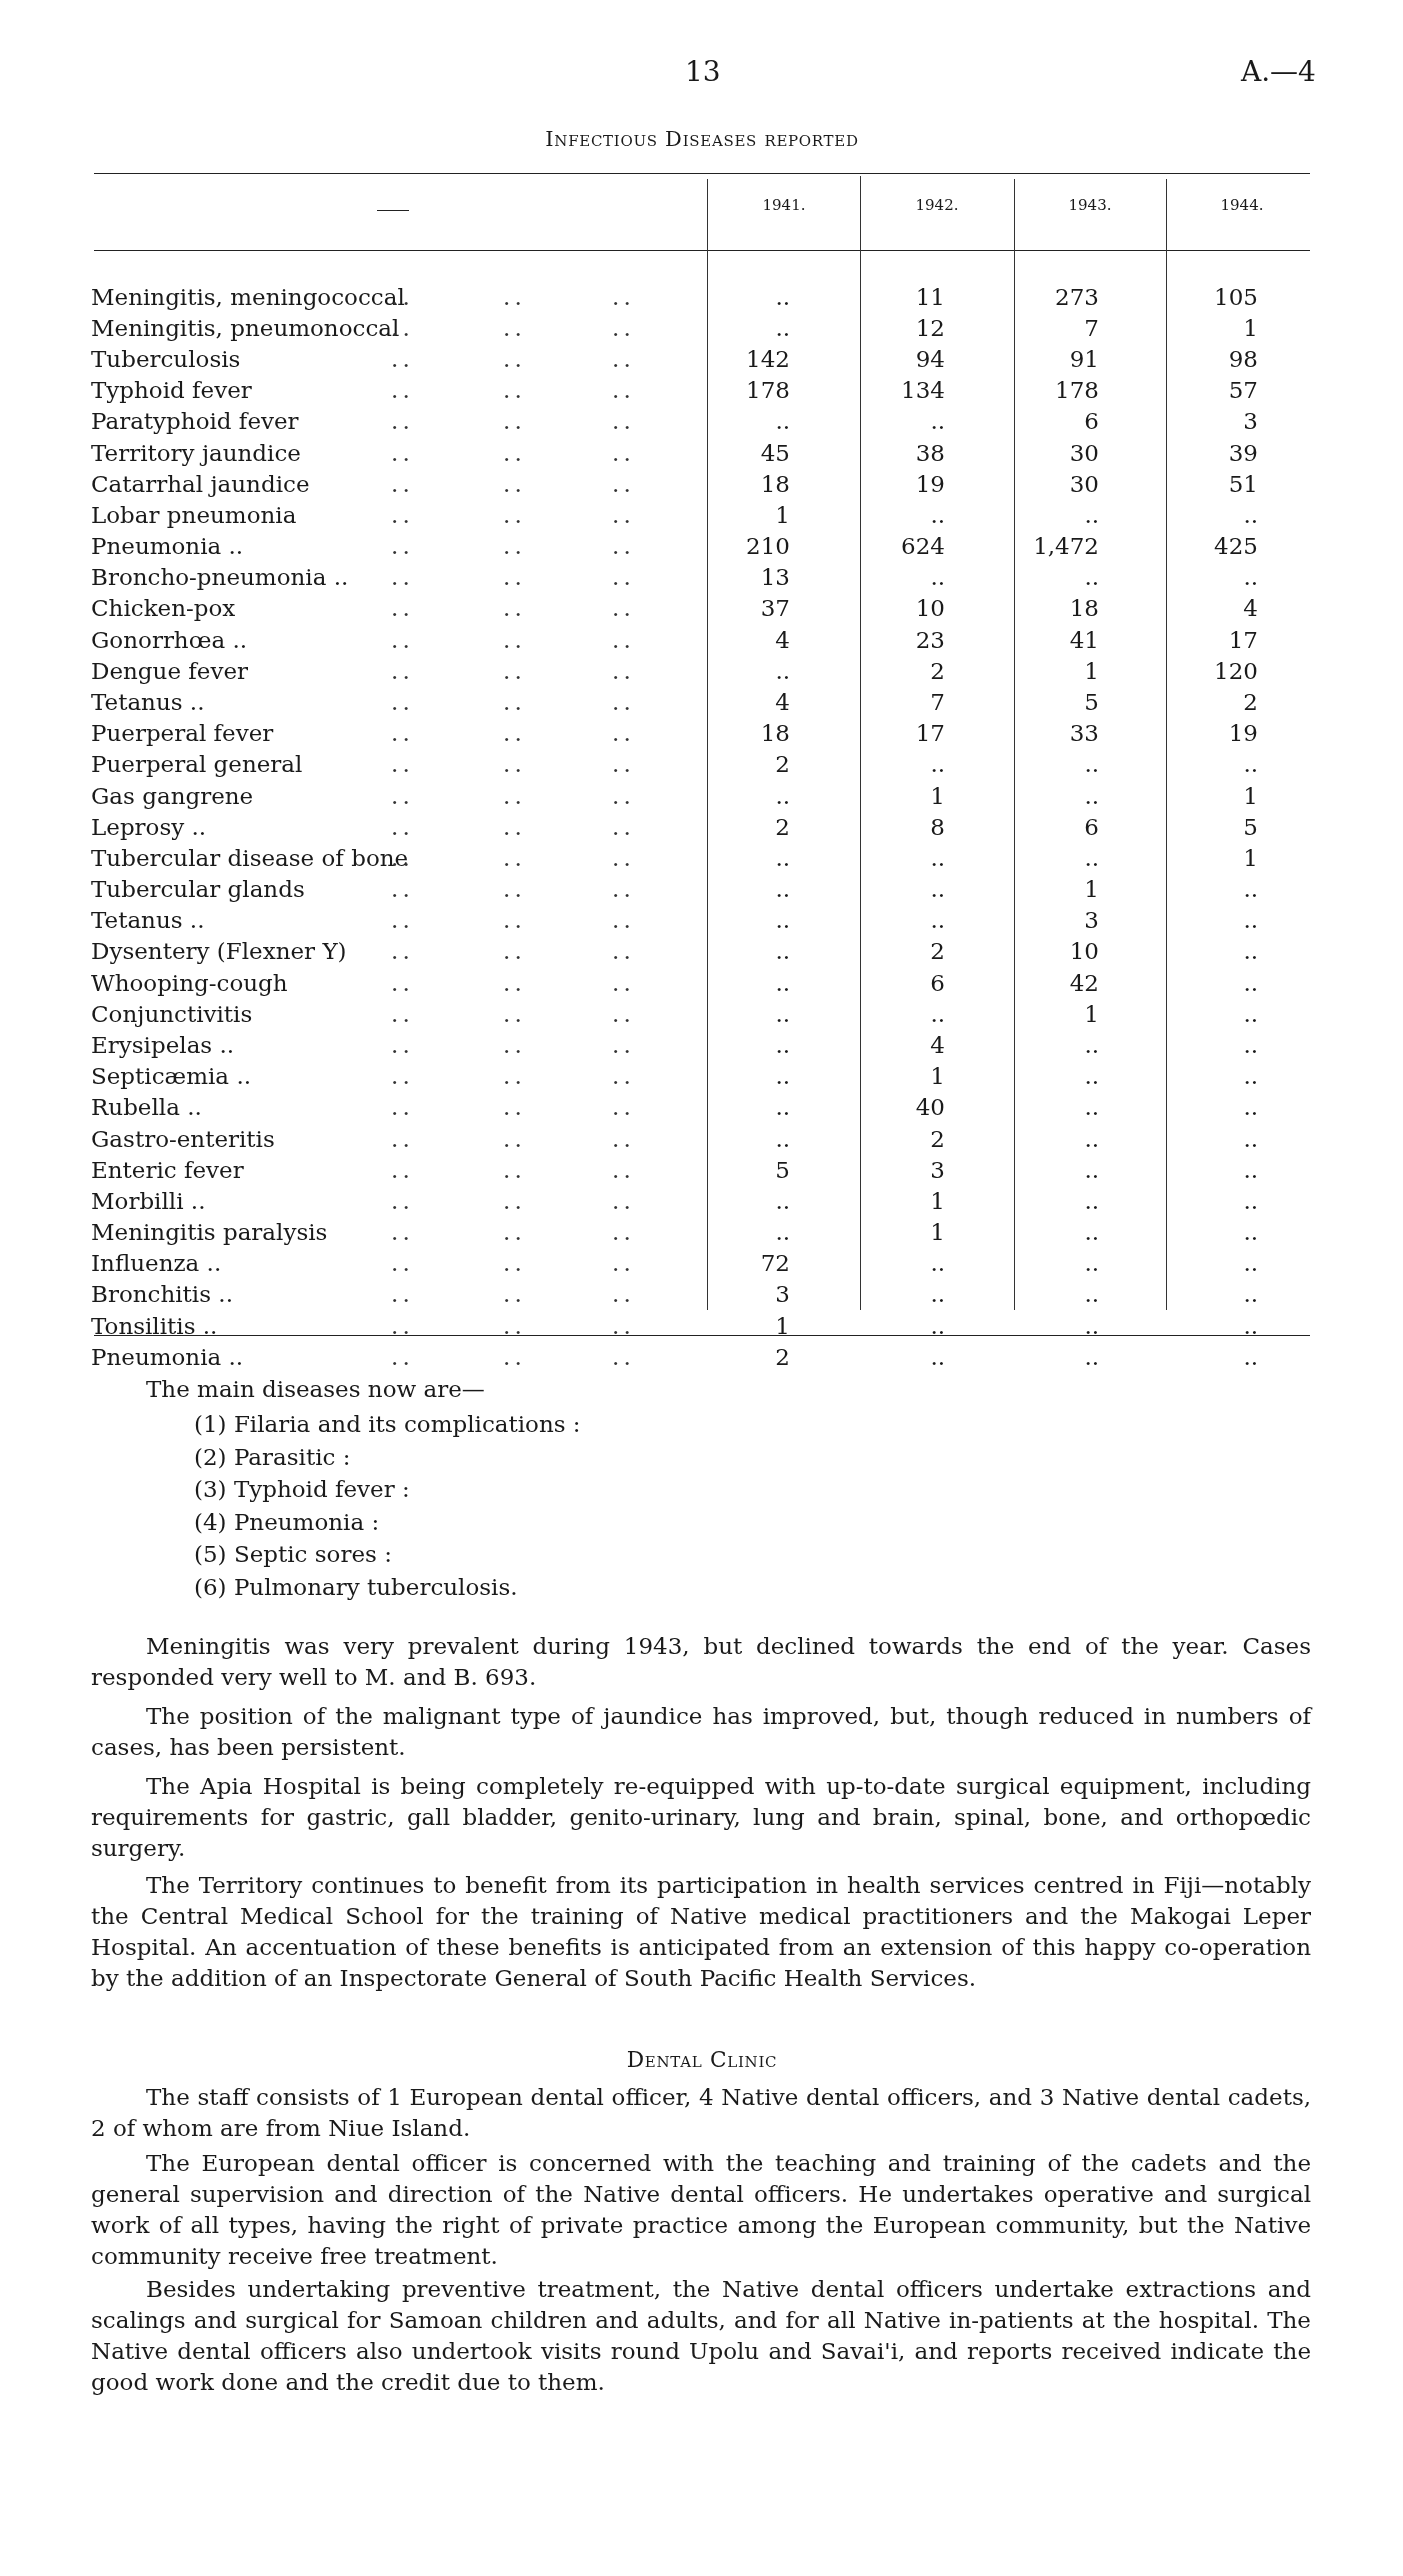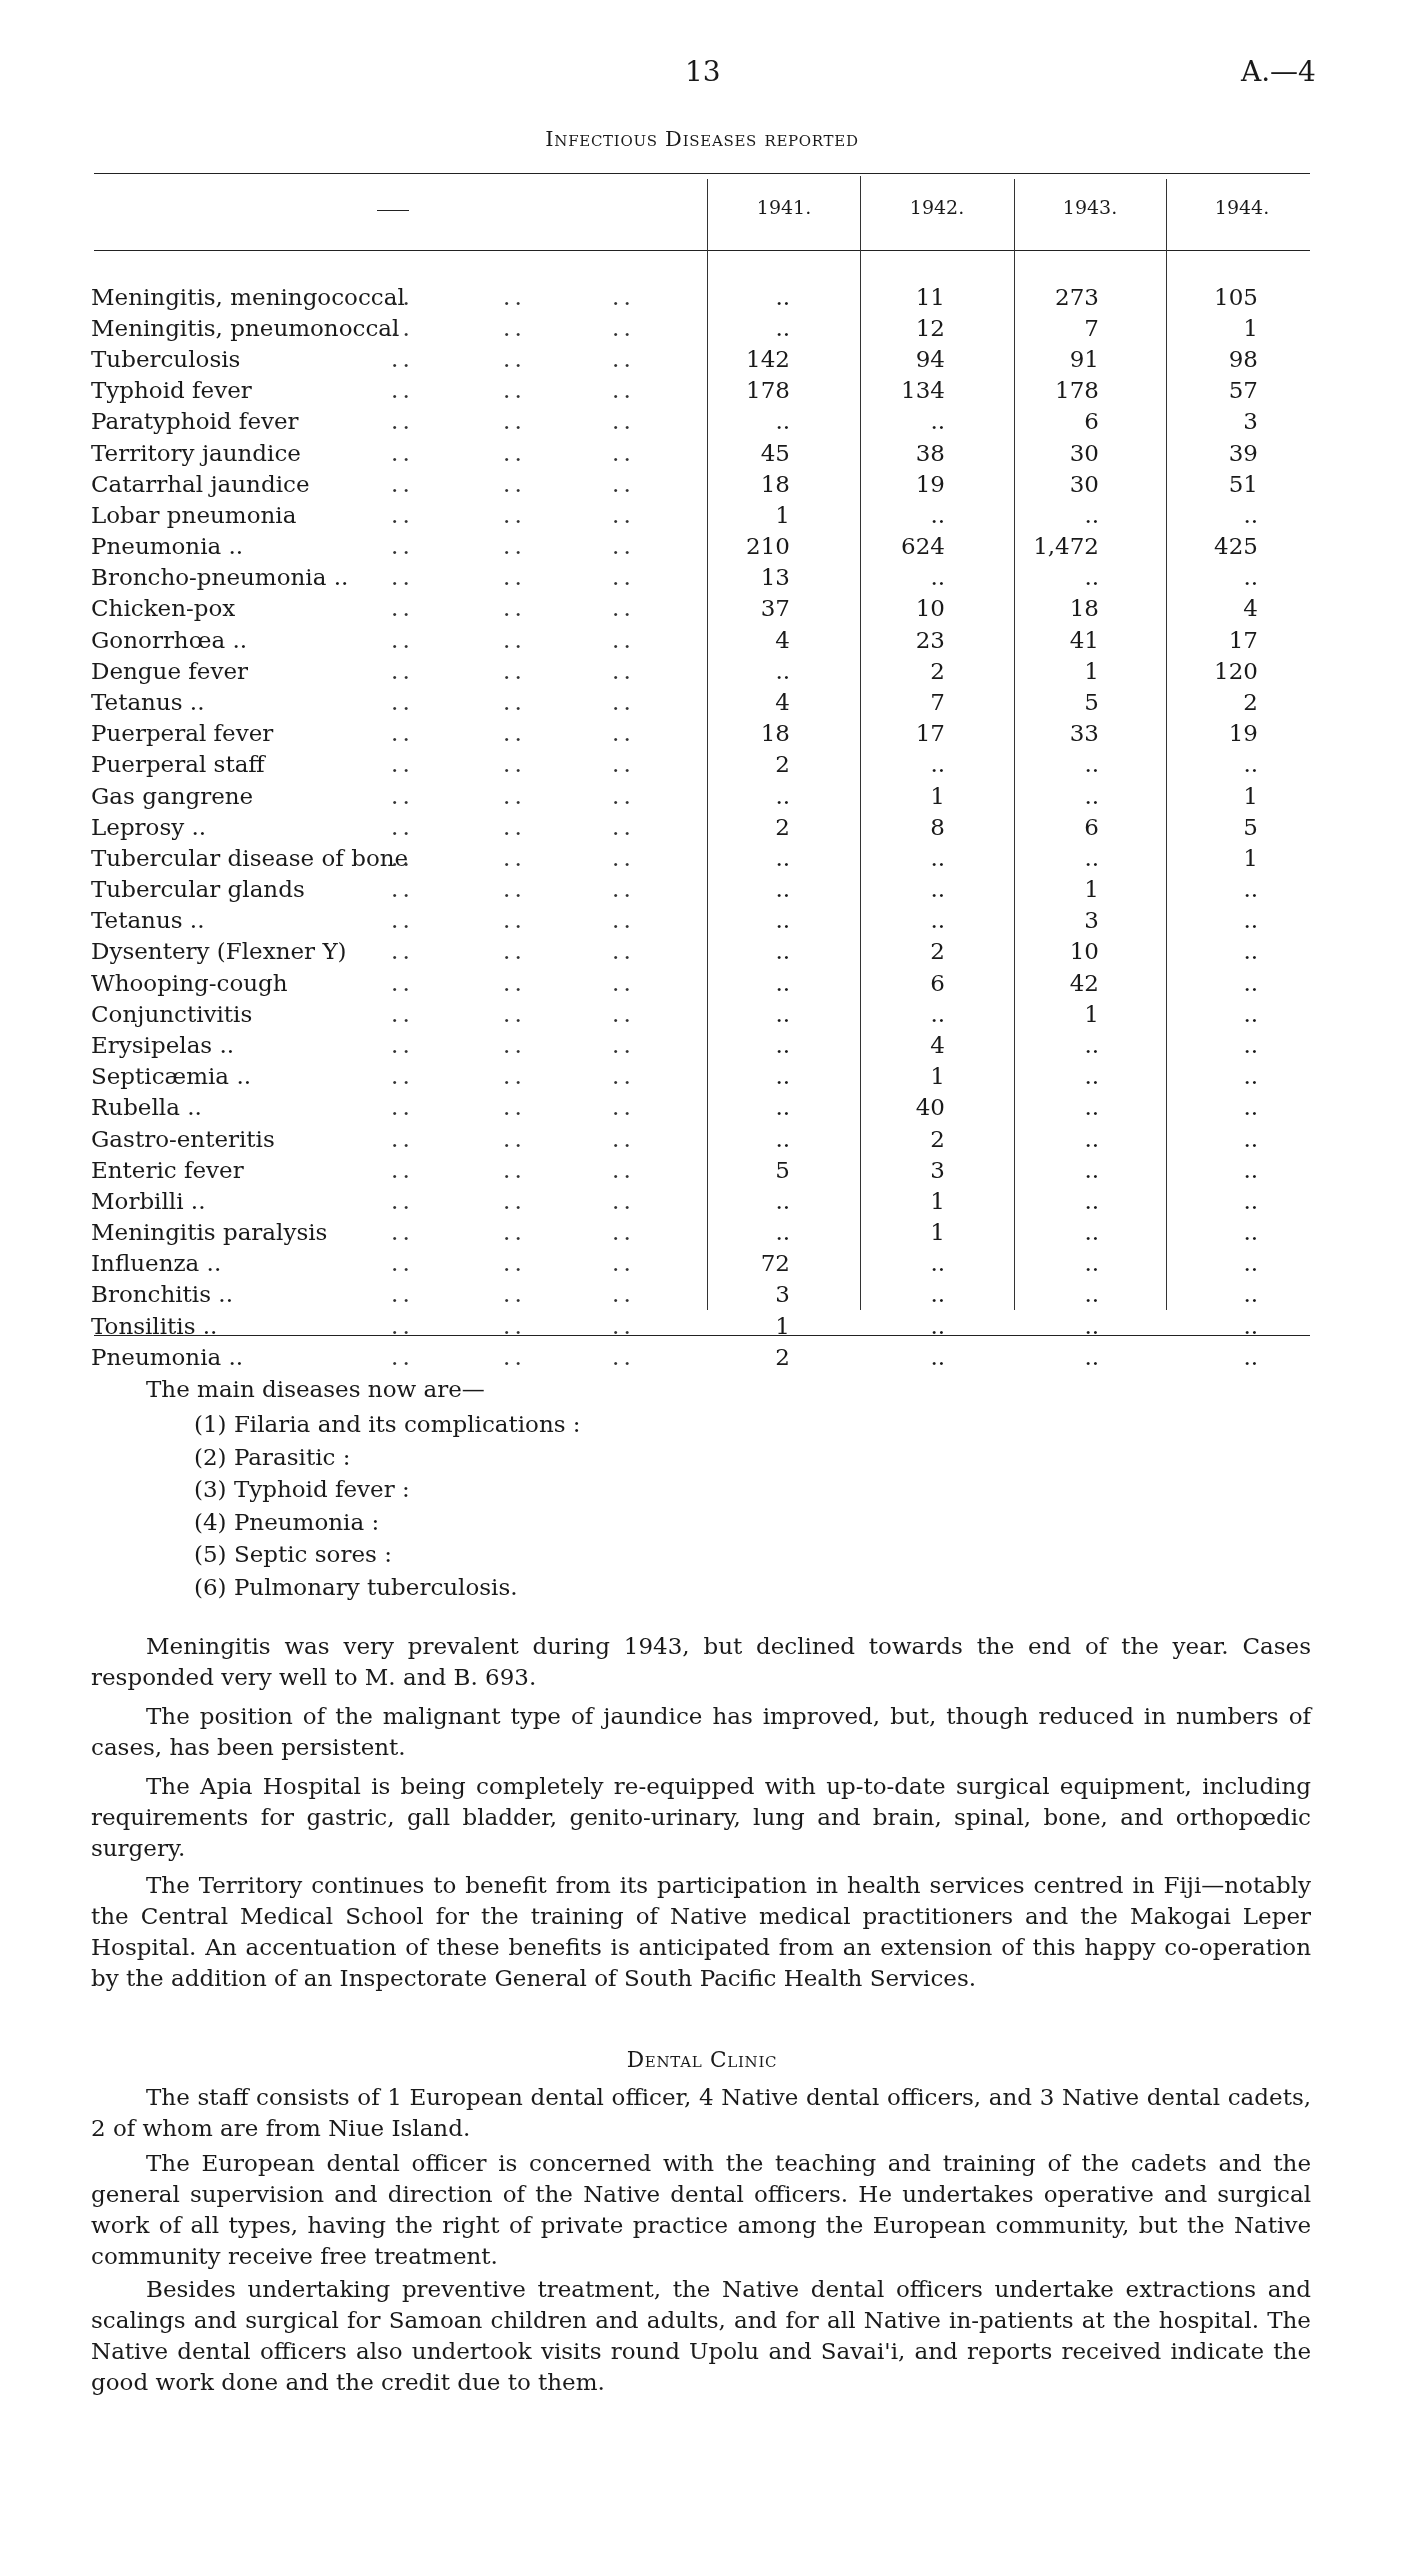--- a/index.html
+++ b/index.html
@@ -3,21 +3,21 @@
 <meta charset="utf-8">
 <style>
   html, body { margin:0; padding:0; background:#ffffff; }
   body { width:1404px; height:2576px; position:relative; font-family:"DejaVu Serif","Liberation Serif",serif; color:#1a1a1a; overflow:hidden; }
   .abs { position:absolute; }
   .pageno { top:55px; left:685px; font-size:28px; }
   .docref { top:55px; left:1241px; font-size:28px; }
   .title { top:127px; left:0; width:1404px; text-align:center; font-size:21px; letter-spacing:0.7px; font-variant:small-caps; }
   .hline { position:absolute; height:1.4px; background:#222; }
   .vline { position:absolute; width:1.4px; background:#333; }
-  .th { position:absolute; top:196px; font-size:19px; width:140px; text-align:center; }
+  .th { position:absolute; top:196px; font-size:15px; width:140px; text-align:center; }
   .dash { position:absolute; top:210px; left:377px; width:32px; height:1.4px; background:#222; }
   .row { position:absolute; left:0; width:1404px; height:31px; font-size:23px; }
   .row .lbl { position:absolute; left:91px; top:0; white-space:nowrap; line-height:31px; }
   .row .dots { position:absolute; top:0; line-height:31px; letter-spacing:4.2px; color:#333; }
   .row .val { position:absolute; top:0; line-height:31px; text-align:right; width:98px; }
   .para { position:absolute; left:91px; width:1220px; font-size:23px; line-height:31px; text-align:justify; }
   .indent { text-indent:55px; }
   .list { position:absolute; left:194px; font-size:23px; line-height:32px; }
   .list div { height:32.5px; }
   .sechead { position:absolute; top:2047px; left:0; width:1404px; text-align:center; font-size:21.7px; font-variant:small-caps; letter-spacing:0.7px; }
@@ -190,21 +190,21 @@
       <span class="lbl">Puerperal fever</span>
       <span class="dots" style="left: 391px;">..</span>
       <span class="dots" style="left: 503px;">..</span>
       <span class="dots" style="left: 612px;">..</span>
       <span class="val" style="left: 692px;">18</span>
       <span class="val" style="left: 847px;">17</span>
       <span class="val" style="left: 1001px;">33</span>
       <span class="val" style="left: 1160px;">19</span>
     </div>
     <div class="row" style="top: 749px;">
-      <span class="lbl">Puerperal staff</span>
+      <span class="lbl">Puerperal general</span>
       <span class="dots" style="left: 391px;">..</span>
       <span class="dots" style="left: 503px;">..</span>
       <span class="dots" style="left: 612px;">..</span>
       <span class="val" style="left: 692px;">2</span>
       <span class="val" style="left: 847px;">..</span>
       <span class="val" style="left: 1001px;">..</span>
       <span class="val" style="left: 1160px;">..</span>
     </div>
     <div class="row" style="top: 781px;">
       <span class="lbl">Gas gangrene</span>

